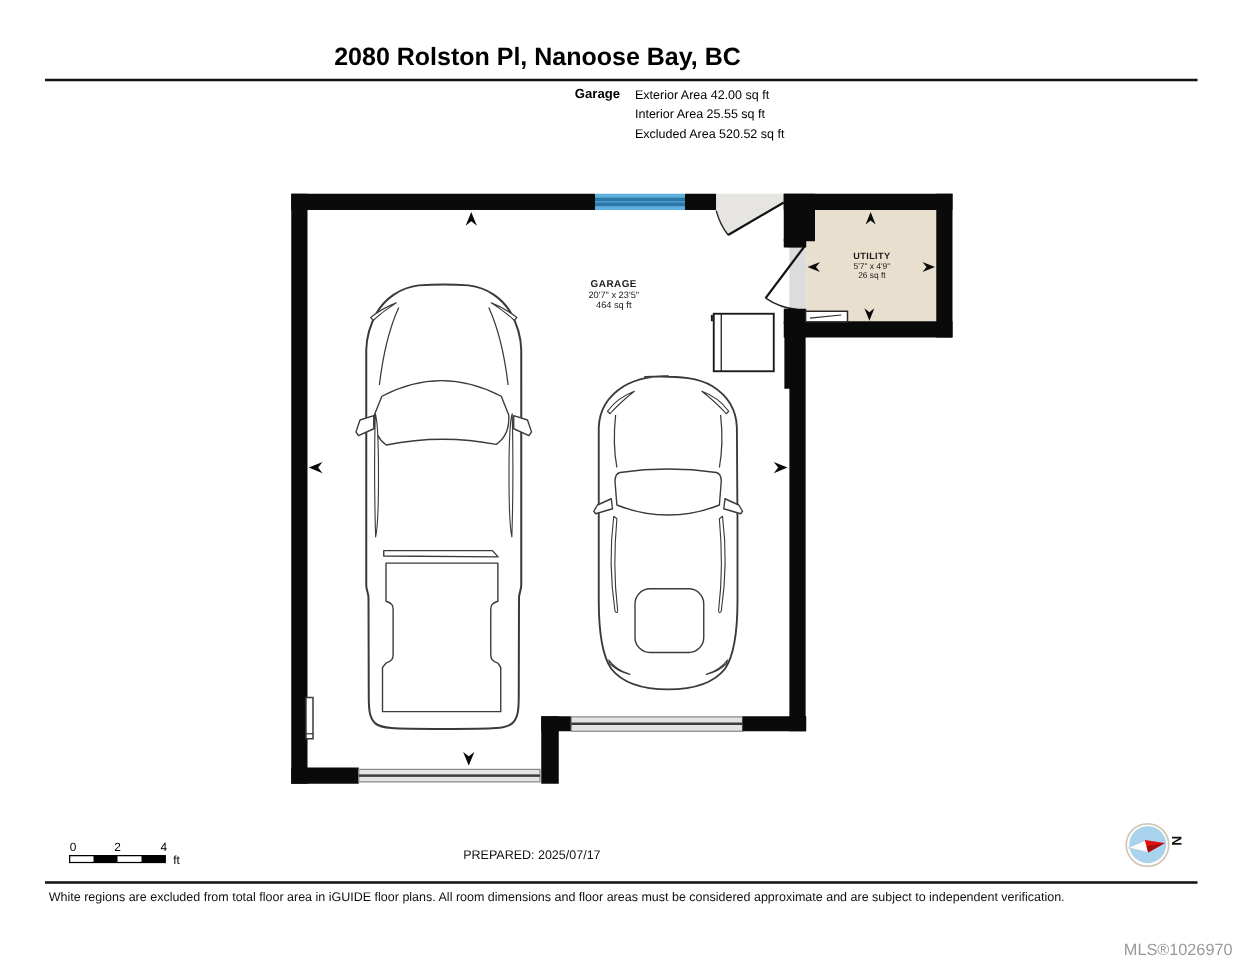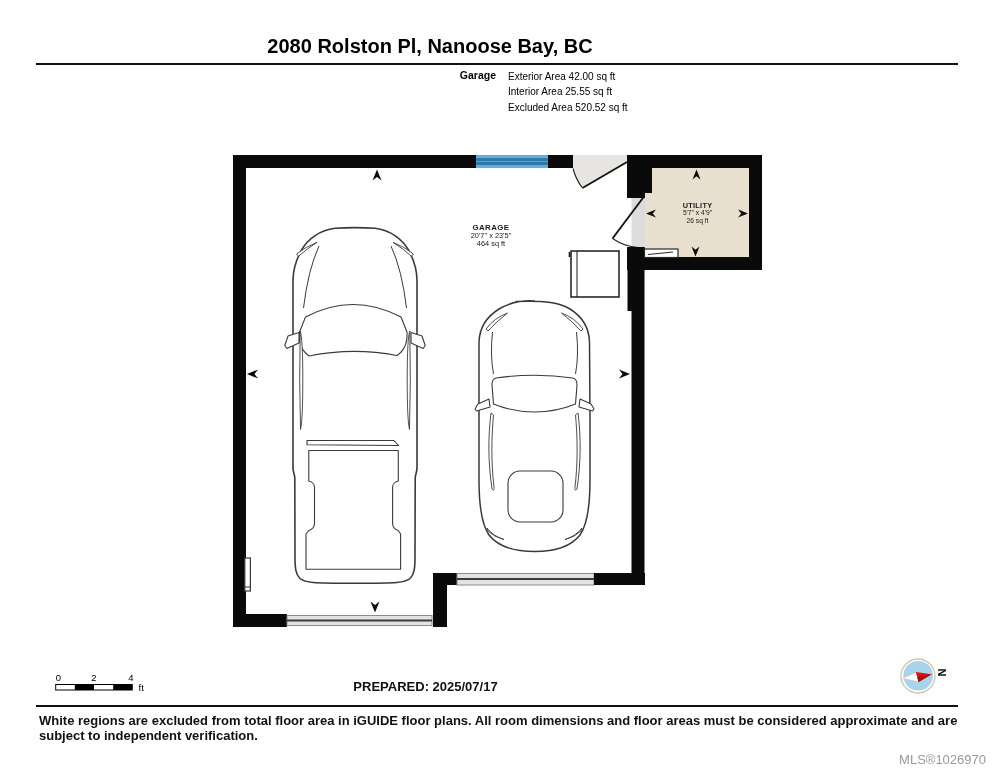--- a/index.html
+++ b/index.html
@@ -239,19 +239,19 @@
     <path d="M902.6,678.2 L917.3,672 L918.8,681.9 Z" fill="#ffffff" stroke="#b9c6ce" stroke-width="0.5"></path>
     <path d="M931.8,674.3 L915.8,671.9 L918.6,681.9 Z" fill="#e01111"></path>
     <path d="M931.8,674.3 L918.6,681.9 L917.2,677 Z" fill="#a50d0d"></path>
   </g>
 
   <g>
     <text x="937.5" y="672.5" font-size="11" font-weight="bold" fill="#111" text-anchor="middle" transform="rotate(90 937.5 672.5)" font-family="Liberation Sans, sans-serif">N</text>
   </g>
 </svg>
 
-<div class="abs" style="left:0;top:679px;width:851px;text-align:center;font-size:13px;font-weight:bold;color:#111;">PREPARED: 2025/07/17</div>
+<div class="abs" style="left:0;top:679px;width:851px;text-align:center;font-size:10px;font-weight:normal;color:#111;">PREPARED: 2025/07/17</div>
 
 <div class="abs" style="left:36px;top:704.5px;width:922px;height:2.5px;background:#111;"></div>
 
-<div class="abs" style="left:39px;top:712.5px;font-size:13px;color:#111;font-weight:bold;">White regions are excluded from total floor area in iGUIDE floor plans. All room dimensions and floor areas must be considered approximate and are subject to independent verification.</div>
+<div class="abs" style="left:39px;top:712.5px;font-size:10px;color:#111;">White regions are excluded from total floor area in iGUIDE floor plans. All room dimensions and floor areas must be considered approximate and are subject to independent verification.</div>
 
 <div class="abs" style="right:8px;top:752px;font-size:13px;color:#9a9a9a;">MLS®1026970</div>
 
 </body></html>

